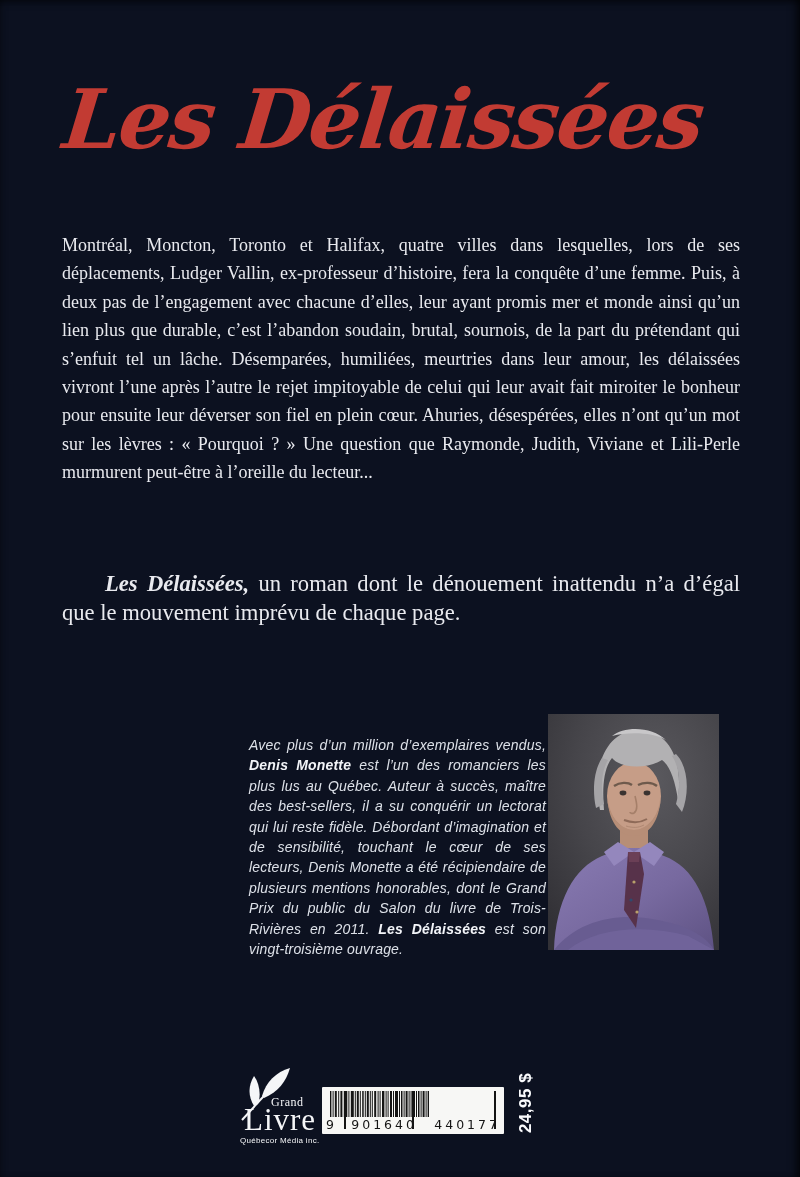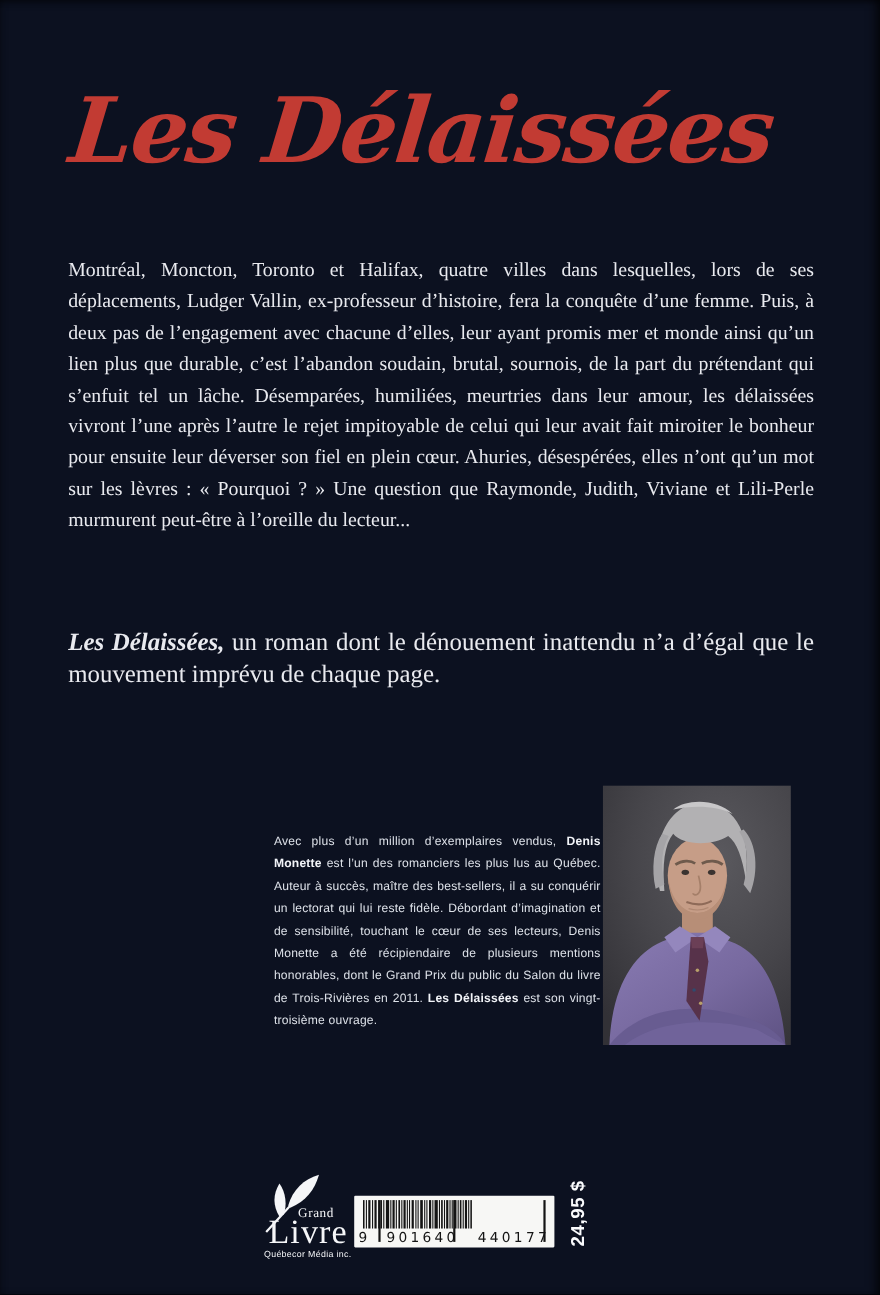--- a/index.html
+++ b/index.html
@@ -29,27 +29,28 @@
   .synopsis1{
     position:absolute;left:62px;top:213px;width:678px;
     font-size:18px;line-height:28.4px;
     color:#e9eaef;text-align:justify;
   }
   .synopsis2{
     position:absolute;left:62px;top:546px;width:678px;
     font-size:22.6px;line-height:29px;
     color:#e9eaef;text-align:justify;
   }
-  .synopsis2 b{font-style:italic;font-weight:700;}
+  .synopsis2 b{font-style:italic;font-weight:700;margin-left:43px;}
   .bio{
-    position:absolute;left:249px;top:744px;width:297px;
+    position:absolute;left:249px;top:721px;width:297px;
     font-family:"Liberation Sans", sans-serif;
-    font-size:11px;line-height:20.4px;
+    font-size:14px;line-height:20.4px;
     color:#dde1e8;text-align:justify;
     letter-spacing:.2px;
+    font-style:italic;
   }
   .bio b{font-weight:700;color:#f2f4f8;}
   .photo{
     position:absolute;left:548px;top:714px;width:171px;height:236px;
     display:block;
   }
   .logo{
     position:absolute;left:238px;top:1064px;width:92px;height:84px;
     color:#f5f6f8;
   }

